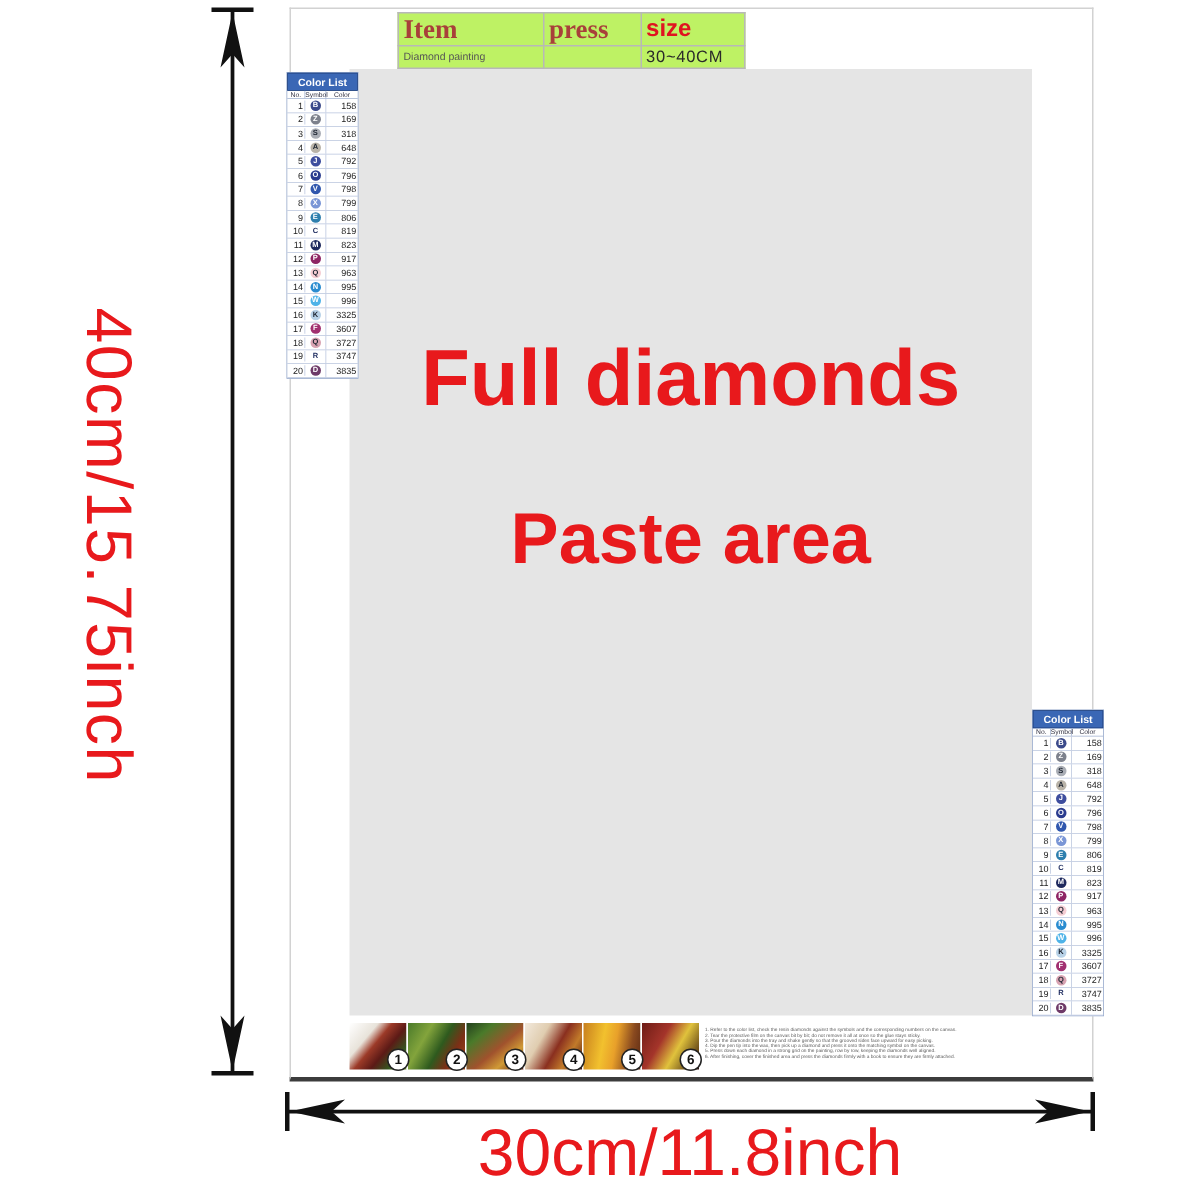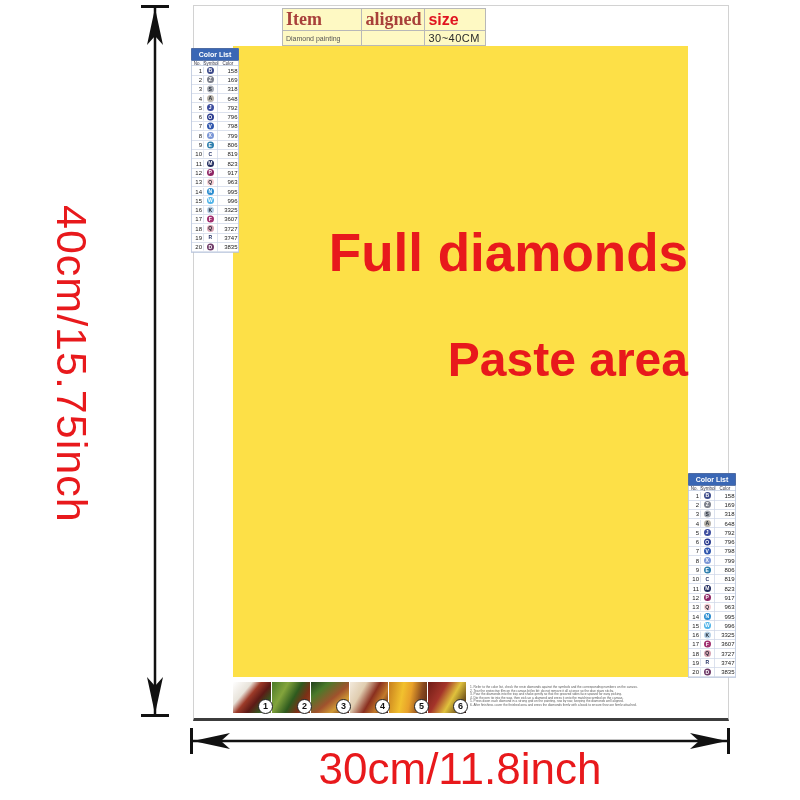--- a/index.html
+++ b/index.html
@@ -4,31 +4,31 @@
 <style>
   html,body{margin:0;padding:0;}
   body{width:800px;height:800px;background:#ffffff;font-family:"Liberation Sans",sans-serif;position:relative;overflow:hidden;}
   #stage{position:absolute;left:0;top:0;width:800px;height:800px;background:#fff;}
 
   
   .paper{position:absolute;left:193px;top:5px;width:536px;height:716px;background:#fff;
          border:1px solid #d2d2d2;border-bottom:3px solid #3c3c3c;box-sizing:border-box;}
 
   
-  .item-table{position:absolute;left:282px;top:8px;width:204px;border-collapse:collapse;background:#fef9c3;}
+  .item-table{position:absolute;left:265px;top:8px;width:232px;border-collapse:collapse;background:#bef264;}
   .item-table td,.item-table th{border:1px solid #b8b8b8;padding:0 3px;box-sizing:border-box;}
   .item-table th{height:22px;font-weight:bold;}
   .th-item,.th-number{font-family:"Liberation Serif",serif;font-size:18px;color:#a8403a;text-align:left;}
   .th-size{font-size:16px;color:#e01420;text-align:left;font-family:"Liberation Sans",sans-serif;}
   .item-table td{height:15px;}
   .td-item{font-size:7px;color:#555;}
   .td-size{font-size:11px;color:#2a2a2a;letter-spacing:0.5px;}
 
   
-  .paste{position:absolute;left:233px;top:46px;width:455px;height:631px;background:#fde047;text-align:right;}
+  .paste{position:absolute;left:233px;top:46px;width:455px;height:631px;background:#e5e5e5;text-align:center;}
   .paste-line1{padding-top:178px;font-size:53px;font-weight:bold;color:#e8191c;line-height:1.1;}
   .paste-line2{padding-top:52px;font-size:48px;font-weight:bold;color:#e8191c;line-height:1.1;}
 
   
   .color-list{position:absolute;width:96px;background:#fff;border:1px solid #8fa3c8;
               transform:scale(0.5);transform-origin:top left;box-sizing:border-box;}
   .cl-title{background:#3a67b5;color:#fff;font-weight:bold;font-size:14px;text-align:center;
             padding:3px 0;border:1px solid #1f3f7a;}
   .cl-cols{display:flex;font-size:9px;color:#334;border-bottom:1px solid #9fb0d0;}
   .cl-cols span{display:block;text-align:center;box-sizing:border-box;}
@@ -66,21 +66,21 @@
 <body>
 
 <div id="stage">
 
   <div class="paper"></div>
 
   <table class="item-table">
     <tbody>
         <tr>
       <th class="th-item" style="width:42%">Item</th>
-      <th class="th-number" style="width:28%">aligned</th>
+      <th class="th-number" style="width:28%">press</th>
       <th class="th-size" style="width:30%">size</th>
     </tr>
     <tr>
       <td class="td-item">Diamond painting</td>
       <td class="td-number"></td>
       <td class="td-size">30~40CM</td>
     </tr>
   </tbody>
     </table>
 

